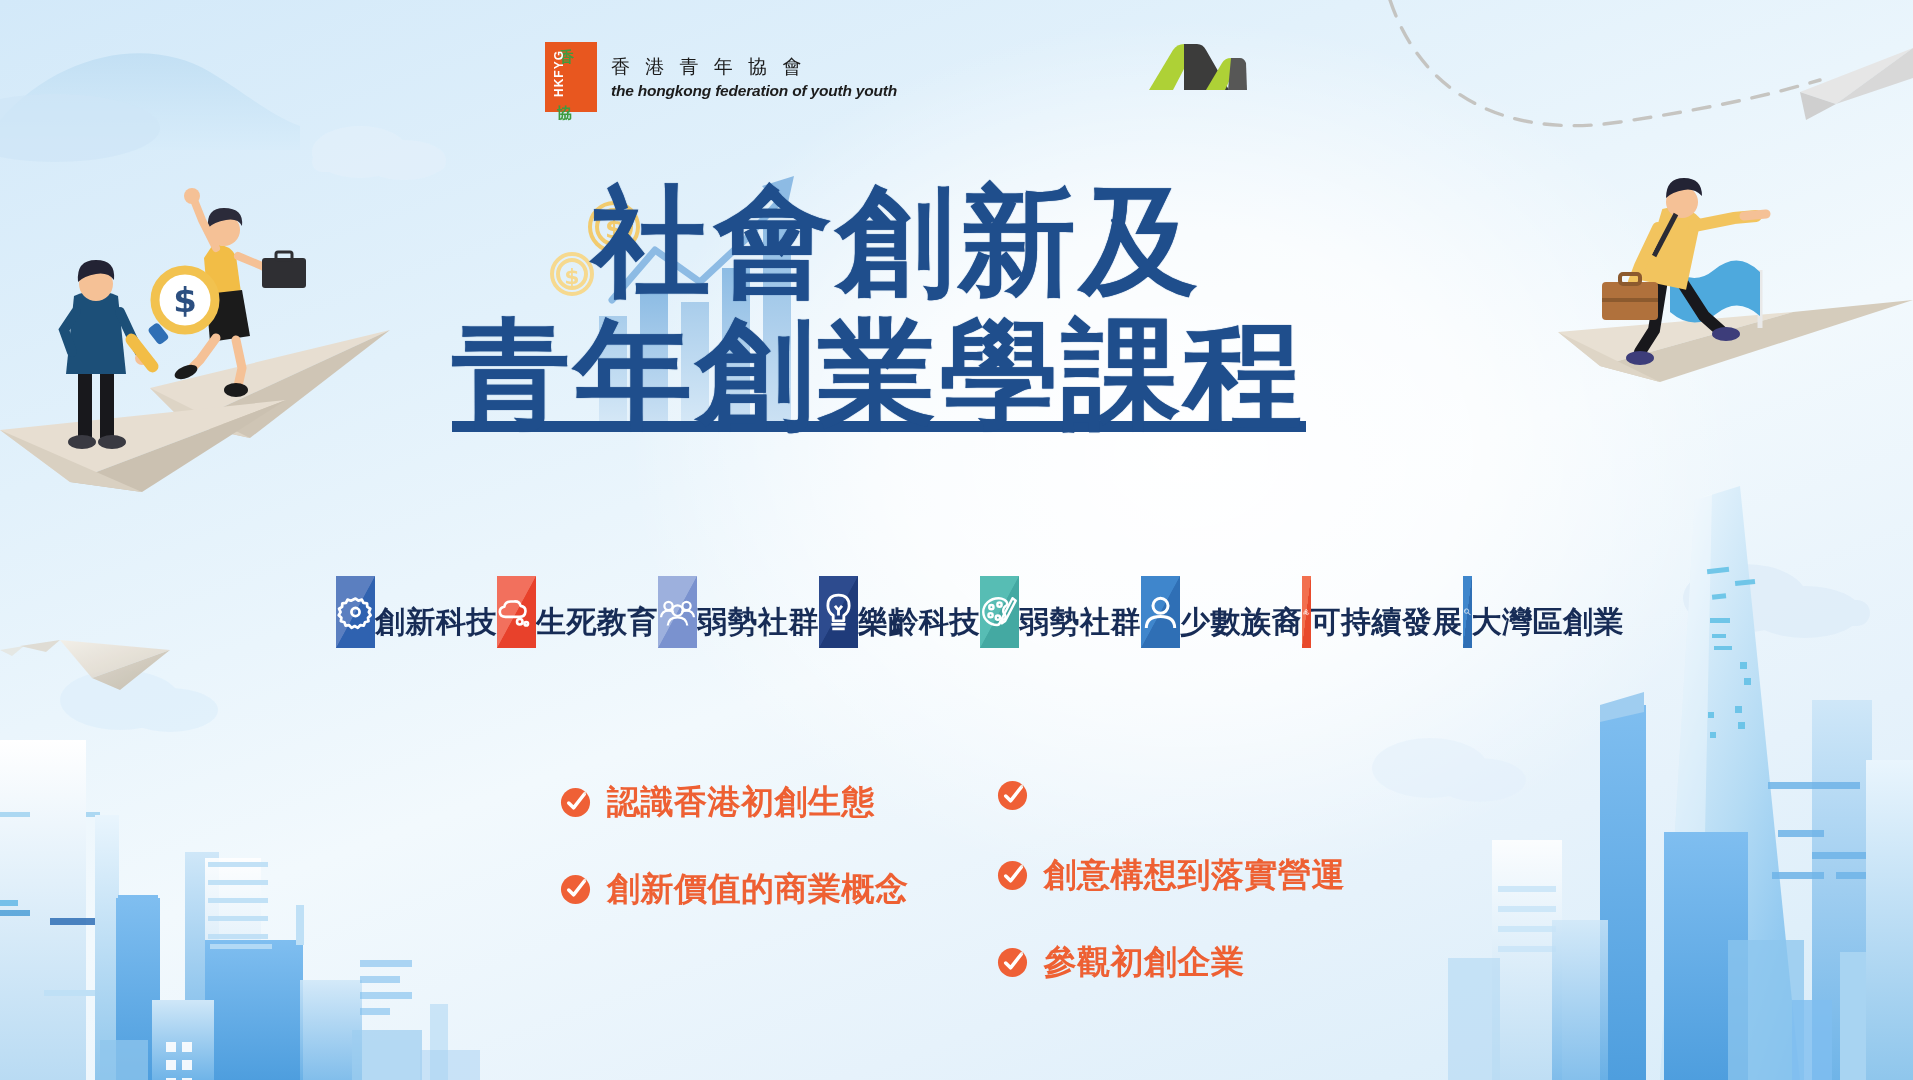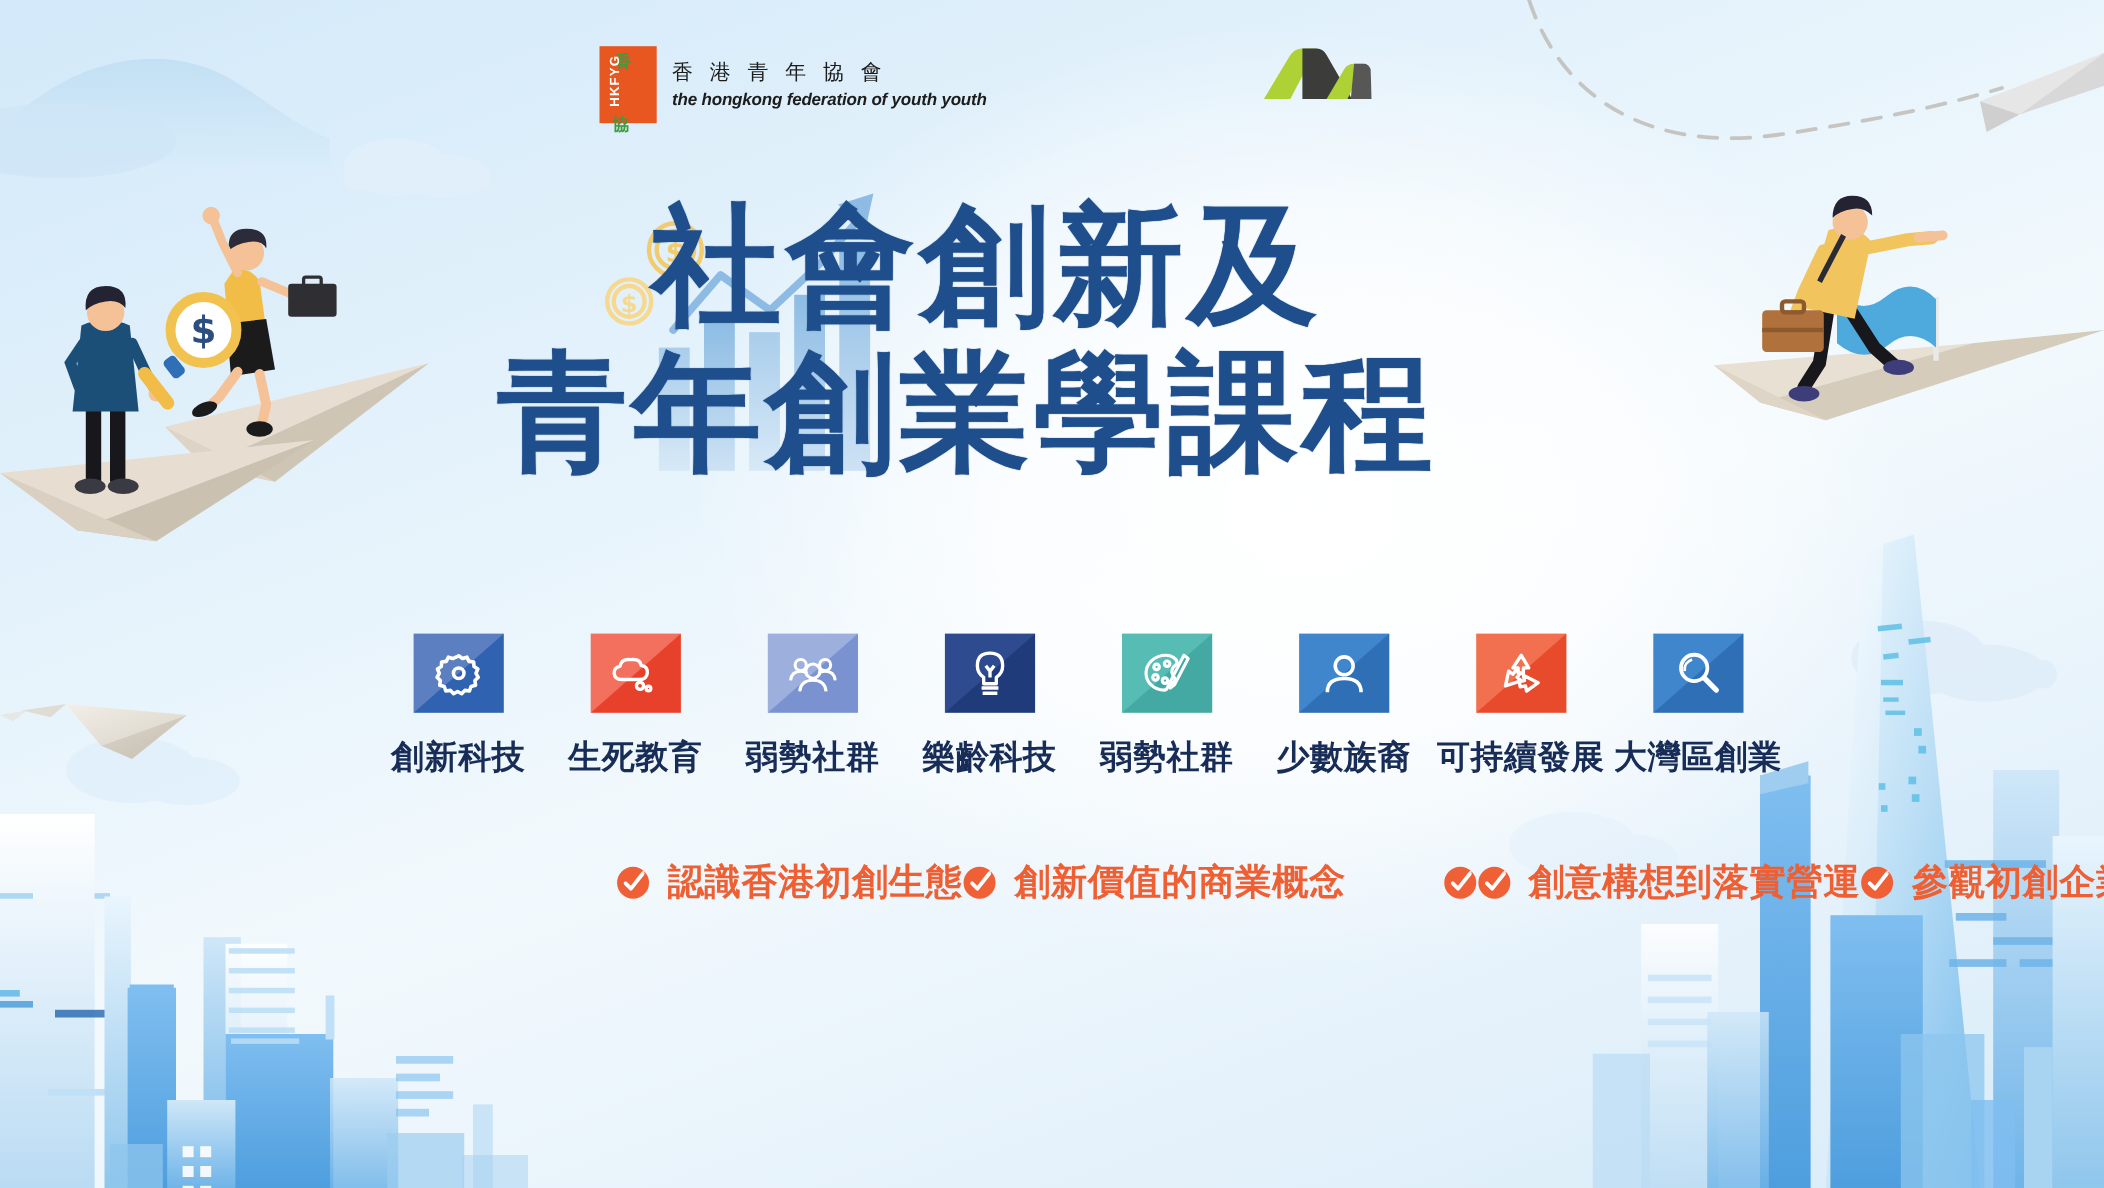--- a/index.html
+++ b/index.html
@@ -73,50 +73,50 @@
     position:absolute; left:592px; top:172px;
     z-index:25;
   }
   .title-line {
     font-family:"DejaVu Sans","Liberation Sans",sans-serif;
     font-size:118px; font-weight:bold;
     color:#1f4e8c; letter-spacing:4px;
     line-height:1.18; white-space:nowrap;
     text-shadow:0 0 1px #1f4e8c;
   }
-  .title-line.l2 { margin-left:-140px; margin-top:-6px; }
+  .title-line.l2 { margin-left:-140px; margin-top:-6px;text-decoration:underline; }
 
   
   .icon-row {
     position:absolute; left:336px; top:576px;
     display:flex; align-items:flex-start;
     z-index:25;
   }
   .icon-cell {
     width:161px;
-    display:flex; flex-direction:column; align-items:center;
+    display:flex; flex-direction:row; align-items:center;
   }
   .icon-tile {
     width:82px; height:72px;
     position:relative; overflow:hidden;
     display:flex; align-items:center; justify-content:center;
   }
   .icon-tile svg { position:relative; z-index:2; }
   .icon-label {
     margin-top:20px;
     font-size:30px; font-weight:bold;
     color:#172c56; letter-spacing:0.5px; white-space:nowrap;
   }
 
   
   .check-area {
     position:absolute; left:560px; top:780px;
     display:flex; gap:88px; z-index:25;
   }
-  .check-col { display:flex; flex-direction:row; }
+  .check-col { display:flex; flex-direction:column; gap:42px; }
   .check-item { display:flex; align-items:center; gap:16px; }
   .check-badge { width:31px; height:31px; flex:none; }
   .check-text {
     font-size:33px; font-weight:bold;
     color:#ee6033; letter-spacing:0.5px; white-space:nowrap;
   }
 </style>
 </head>
 <body>
 

